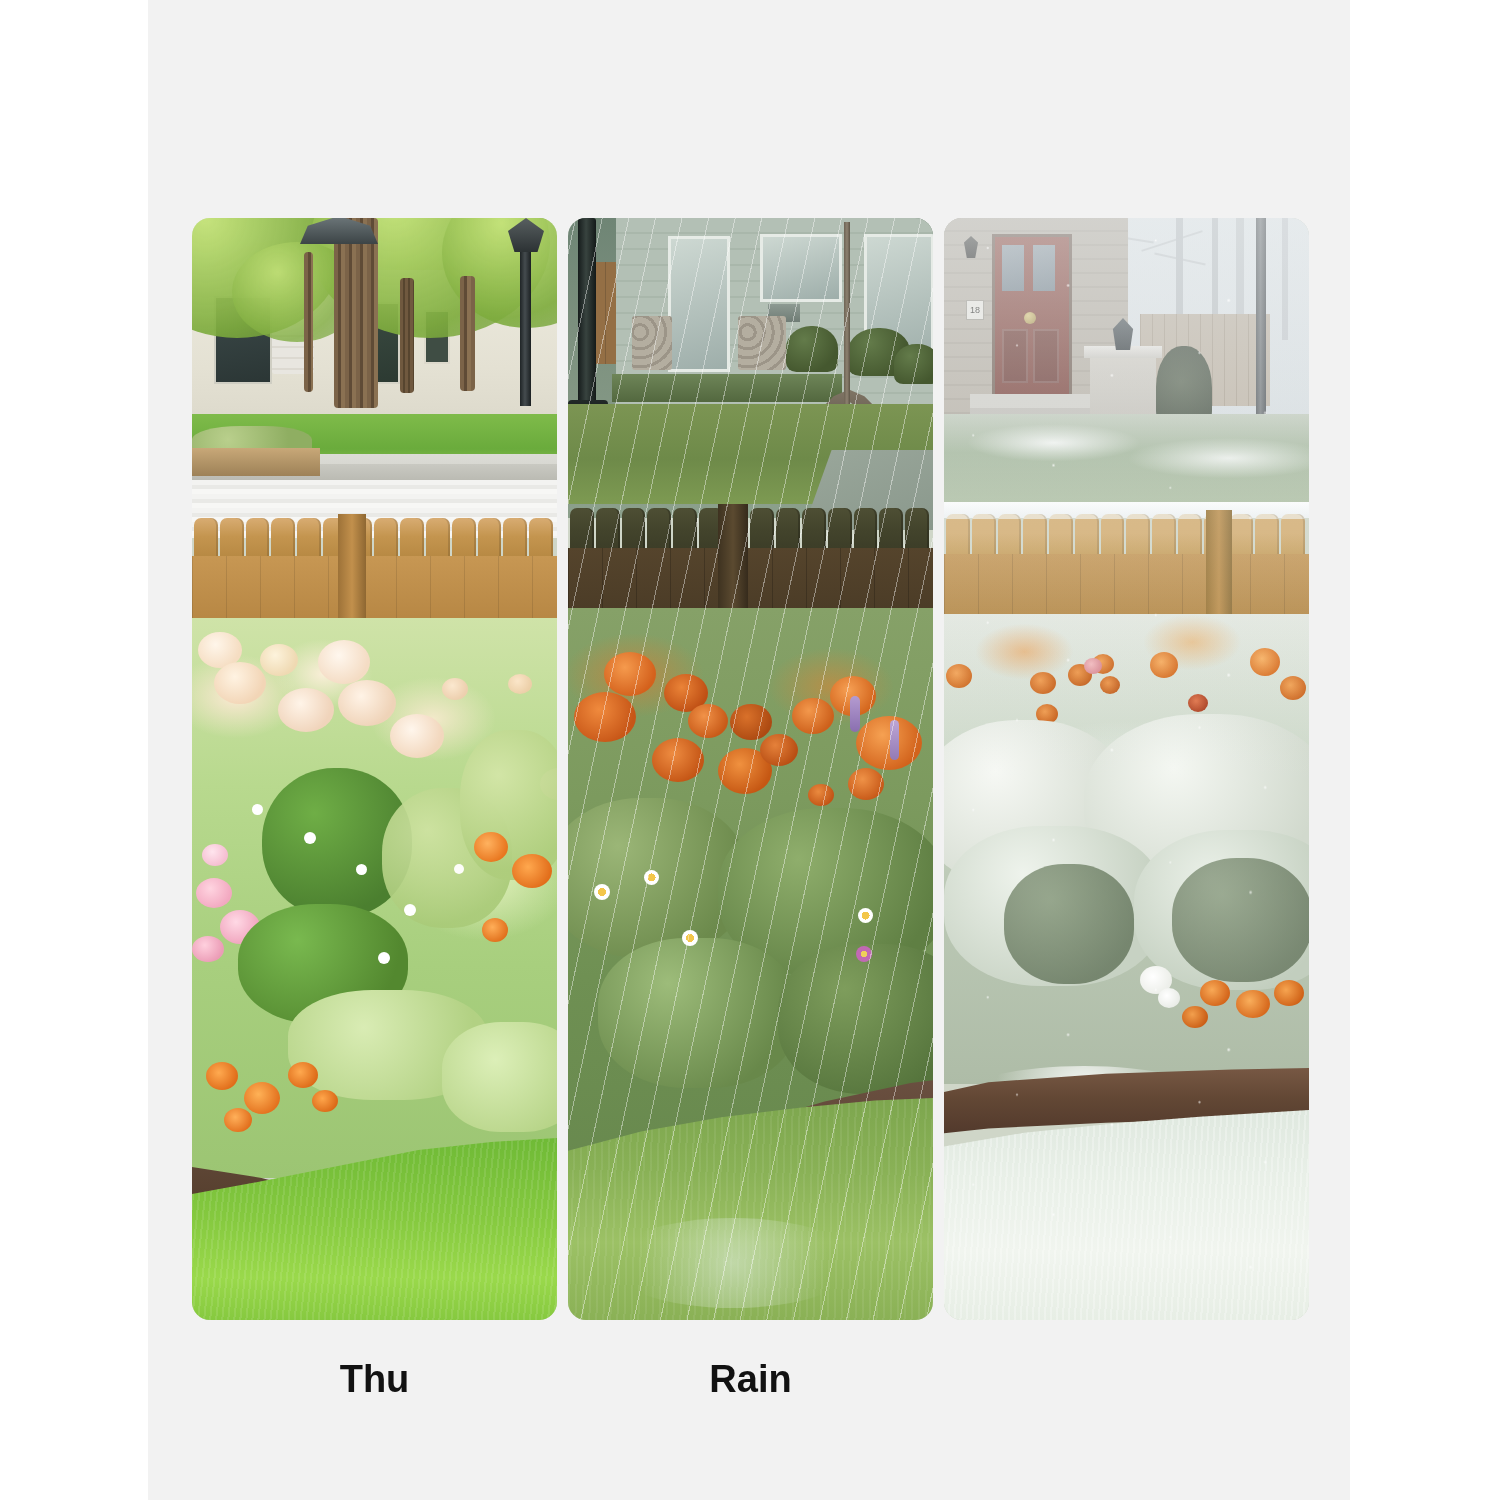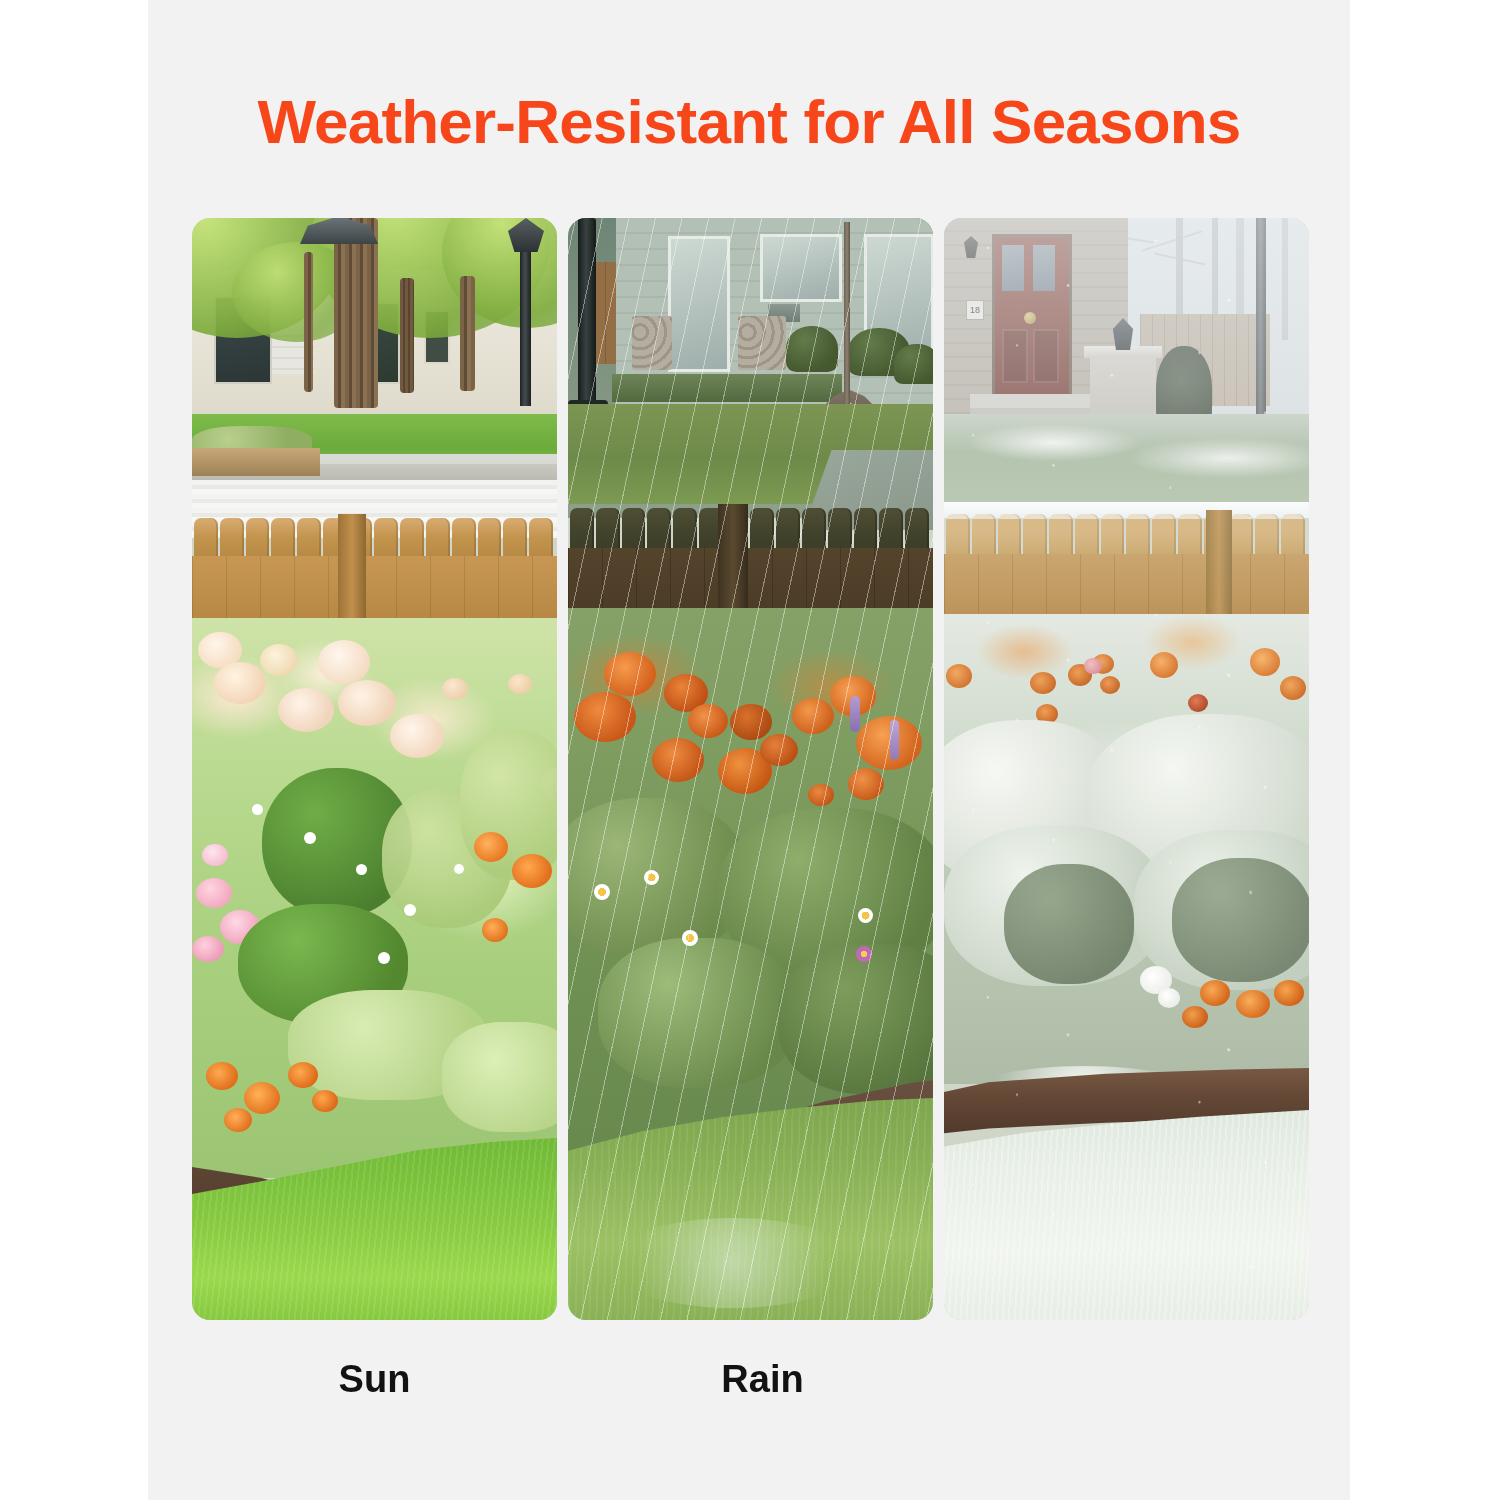--- a/index.html
+++ b/index.html
@@ -455,31 +455,30 @@
     top: 1356px;
     width: 365px;
     text-align: center;
     font-size: 38px;
     line-height: 46px;
     font-weight: 700;
     color: #121212;
     font-family: "Liberation Sans", sans-serif;
   }
   #caption-sun  { left: 192px; }
-  #caption-rain { left: 580px; text-align: center; }
+  #caption-rain { left: 568px; text-align: center; }
   #caption-snow { left: 944px; }
 </style>
 </head>
 <body>
 
 <div id="canvas">
 
   <div id="content-card"></div>
 
-  <div id="headline">Weather-Resistant for All Seasons</div>
 
   <div class="panel" id="panel-sun">
     <div class="scene">
       <div class="sky"></div>
       <div class="house"></div>
       <div class="stone"></div>
       <div class="door-glass"></div>
       <div class="door-g2"></div>
       <div class="win"></div>
 
@@ -741,16 +740,16 @@
         <div class="snowdrift"></div>
       </div>
 
       <div class="edging"></div>
       <div class="lawn-near"></div>
       <div class="haze"></div>
       <div class="snowfall"></div>
     </div>
   </div>
 
-  <div class="caption" id="caption-sun">Sun</div>
+  <div class="caption" id="caption-sun">Thu</div>
   <div class="caption" id="caption-rain">Rain</div>
 
 </div>
 
 </body></html>

